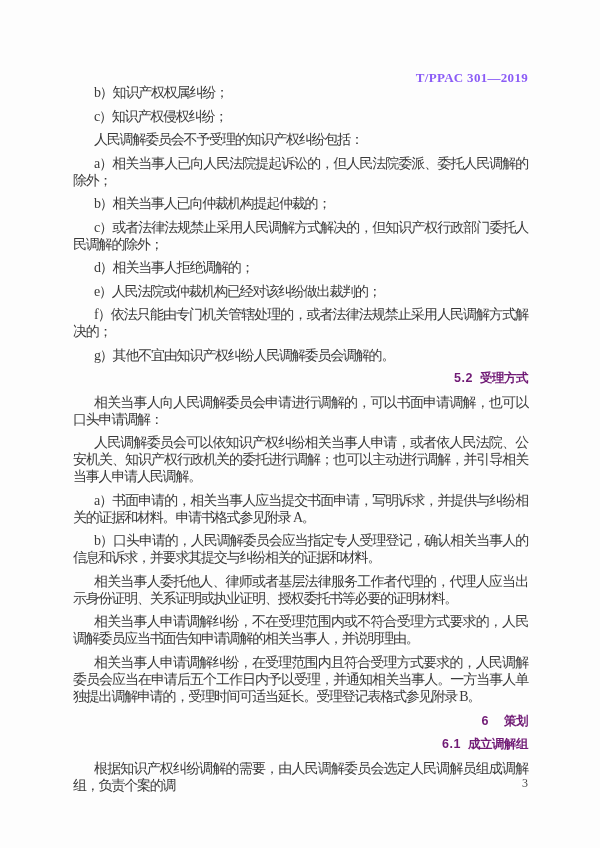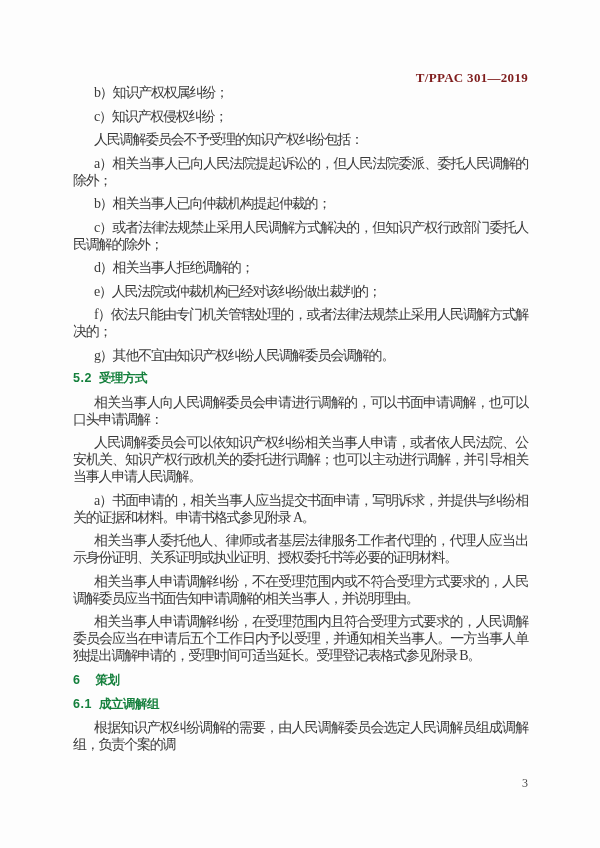--- a/index.html
+++ b/index.html
@@ -10,44 +10,44 @@
     overflow:hidden;
     font-family:"Liberation Serif","DejaVu Serif",serif;
     color:#3a3a3a;
   }
   .doc-header{
     position:absolute;
     top:70px;left:73px;width:455px;
     text-align:right;
     font-size:13px;
     font-weight:bold;
-    color:#7f1d1d;
+    color:#8b5cf6;
     letter-spacing:.3px;
   }
   .content{
     position:absolute;
     top:84px;left:73px;width:455px;
   }
   .blk{
     font-size:14px;
     line-height:17px;
     letter-spacing:-1.2px;
     text-align:justify;
     text-indent:21px;
     margin:0 0 6.5px 0;
   }
   .h1,.h2{
     font-family:"Liberation Sans","DejaVu Sans",sans-serif;
     font-weight:bold;
-    color:#15803d;
+    color:#701a75;
     font-size:12.5px;
     line-height:17px;
     text-indent:0;
     letter-spacing:0;
-    text-align:left;
+    text-align:right;
     margin:0 0 6.5px 0;
   }
   .h1{margin-top:8px;}
   .h2 .num{letter-spacing:.5px;margin-right:7px;}
   .h1 .num{letter-spacing:.5px;margin-right:15px;}
   .h1 .ttl,.h2 .ttl{letter-spacing:-.5px;}
   .page-number{
     position:absolute;
     top:776px;left:73px;width:455px;
     text-align:right;
@@ -73,20 +73,21 @@
     <div class="blk item">e）人民法院或仲裁机构已经对该纠纷做出裁判的；</div>
     <div class="blk item">f）依法只能由专门机关管辖处理的，或者法律法规禁止采用人民调解方式解决的；</div>
     <div class="blk item">g）其他不宜由知识产权纠纷人民调解委员会调解的。</div>
 
     <div class="blk h2">
       <span class="num">5.2</span><span class="ttl">受理方式</span>
     </div>
     <div class="blk para">相关当事人向人民调解委员会申请进行调解的，可以书面申请调解，也可以口头申请调解：</div>
     <div class="blk para">人民调解委员会可以依知识产权纠纷相关当事人申请，或者依人民法院、公安机关、知识产权行政机关的委托进行调解；也可以主动进行调解，并引导相关当事人申请人民调解。</div>
     <div class="blk item">a）书面申请的，相关当事人应当提交书面申请，写明诉求，并提供与纠纷相关的证据和材料。申请书格式参见附录 A。</div>
+    <div class="blk item">b）口头申请的，人民调解委员会应当指定专人受理登记，确认相关当事人的信息和诉求，并要求其提交与纠纷相关的证据和材料。</div>
     <div class="blk para">相关当事人委托他人、律师或者基层法律服务工作者代理的，代理人应当出示身份证明、关系证明或执业证明、授权委托书等必要的证明材料。</div>
 
     <div class="blk para">相关当事人申请调解纠纷，不在受理范围内或不符合受理方式要求的，人民调解委员应当书面告知申请调解的相关当事人，并说明理由。</div>
     <div class="blk para">相关当事人申请调解纠纷，在受理范围内且符合受理方式要求的，人民调解委员会应当在申请后五个工作日内予以受理，并通知相关当事人。一方当事人单独提出调解申请的，受理时间可适当延长。受理登记表格式参见附录 B。</div>
 
     <div class="blk h1">
       <span class="num">6</span><span class="ttl">策划</span>
     </div>
     <div class="blk h2">
       <span class="num">6.1</span><span class="ttl">成立调解组</span>

